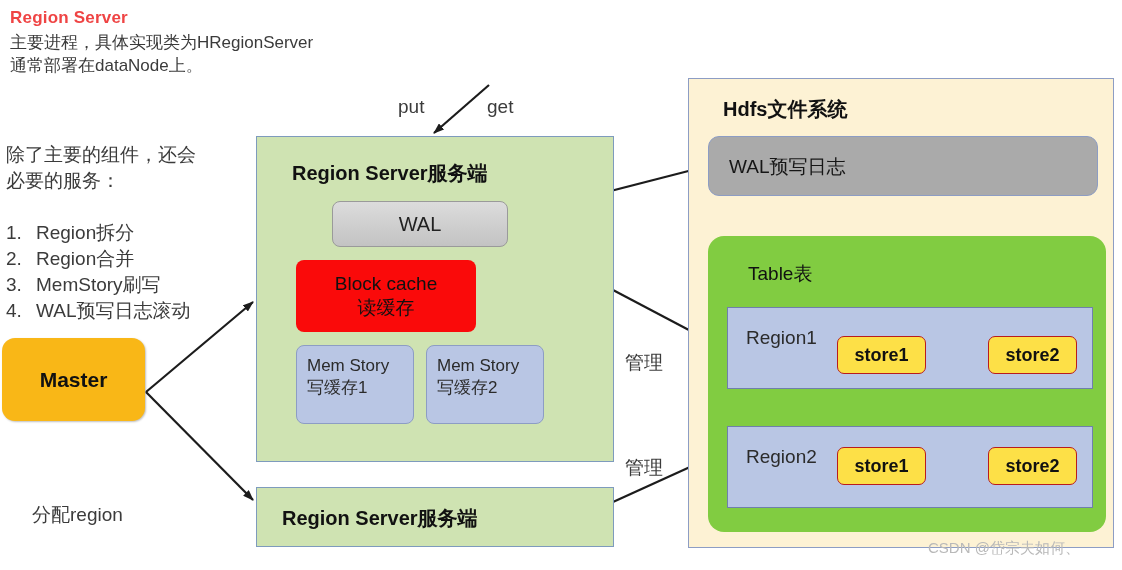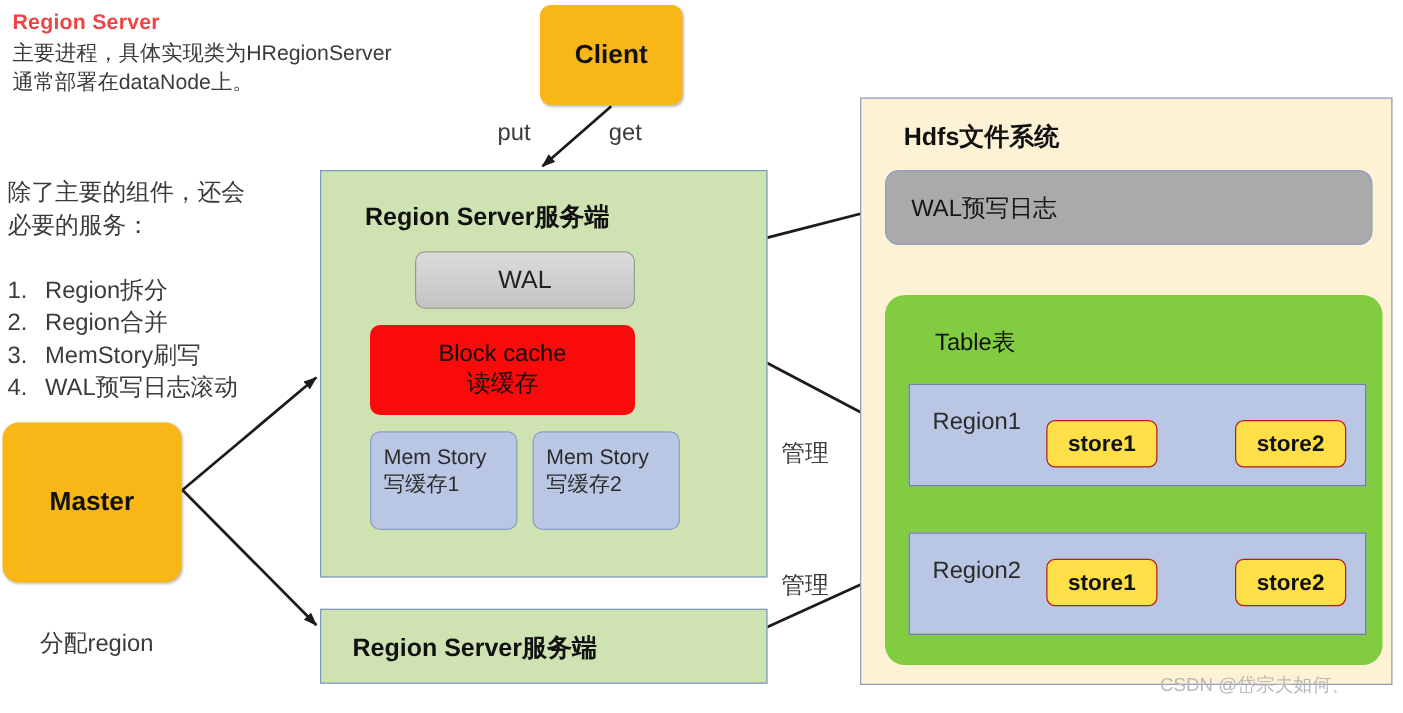--- a/index.html
+++ b/index.html
@@ -70,21 +70,21 @@
     left: 432px; top: 4px;
     width: 114px; height: 80px;
     background: #f9b717;
     border-radius: 9px;
     box-shadow: 1px 1px 2px rgba(0,0,0,.25);
   }
   #client-label { font-size: 21px; font-weight: bold; color: #111; }
 
   #master-box {
     left: 2px; top: 338px;
-    width: 143px; height: 128px;
+    width: 143px; height: 83px;
     background: #f9b717;
     border-radius: 13px;
     box-shadow: 1px 1px 2px rgba(0,0,0,.25);
   }
   #master-label { font-size: 21px; font-weight: bold; color: #111; }
 
   
   .rs-panel {
     background: #cfe3b2;
     border: 1px solid #7e9bbd;
@@ -109,21 +109,21 @@
     background: linear-gradient(#dcdcdc, #c3c3c3);
     border: 1px solid #9a9a9a;
     border-radius: 8px;
     margin-left: 36px;
   }
   #wal-label { font-size: 20px; color: #222; }
 
   
   #blockcache-box {
     left: 296px; top: 260px;
-    width: 212px; height: 72px;
+    width: 180px; height: 72px;
     background: #fa0a0a;
     border-radius: 8px;
     flex-direction: column;
     line-height: 24px;
   }
   .bc-line { font-size: 19px; color: #111; }
 
   
   .mem-box {
     background: #b9c6e4;
@@ -266,23 +266,20 @@
 
     <line x1="146" y1="392" x2="253" y2="302" stroke="#1c1c1c" stroke-width="2.2" marker-end="url(#arrowhead)"></line>
 
     <line x1="146" y1="392" x2="253" y2="500" stroke="#1c1c1c" stroke-width="2.2" marker-end="url(#arrowhead)"></line>
 
     <line x1="613" y1="290" x2="723" y2="348" stroke="#1c1c1c" stroke-width="2.2" marker-end="url(#arrowhead)"></line>
 
     <line x1="613" y1="502" x2="723" y2="452" stroke="#1c1c1c" stroke-width="2.2" marker-end="url(#arrowhead)"></line>
   </svg>
 
-  <div class="abs node" id="client-box">
-    <span id="client-label">Client</span>
-  </div>
   <div class="abs edge-label" id="label-put">put</div>
   <div class="abs edge-label" id="label-get">get</div>
 
   <div class="abs node" id="master-box">
     <span id="master-label">Master</span>
   </div>
   <div class="abs edge-label" id="label-assign">分配region</div>
 
   <div class="abs rs-panel" id="rs-main"></div>
   <div class="abs" id="rs-main-title">Region Server服务端</div>

